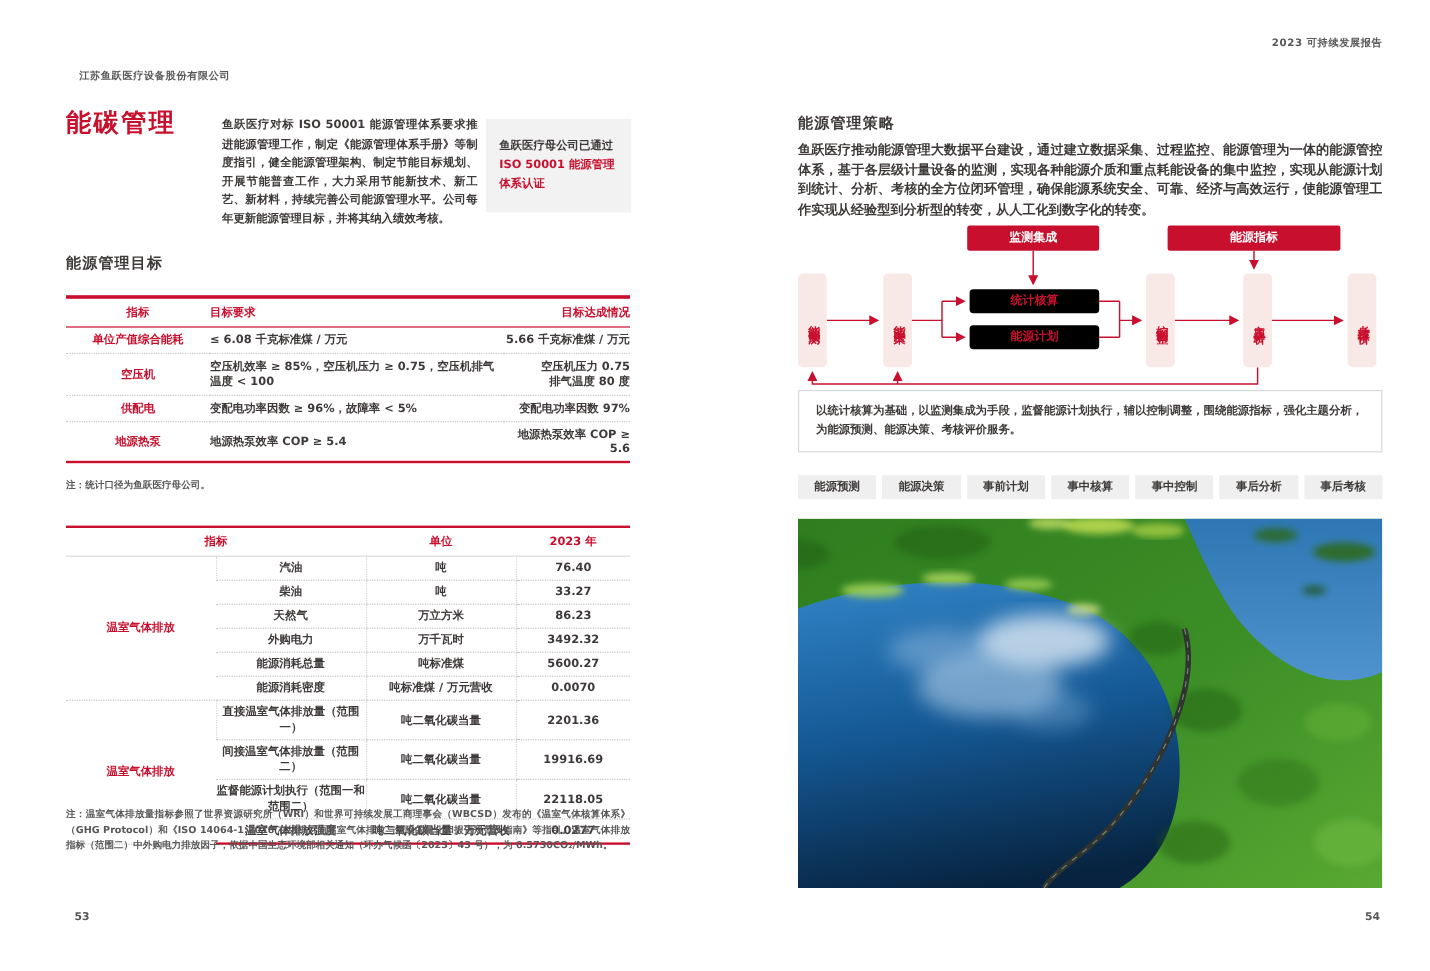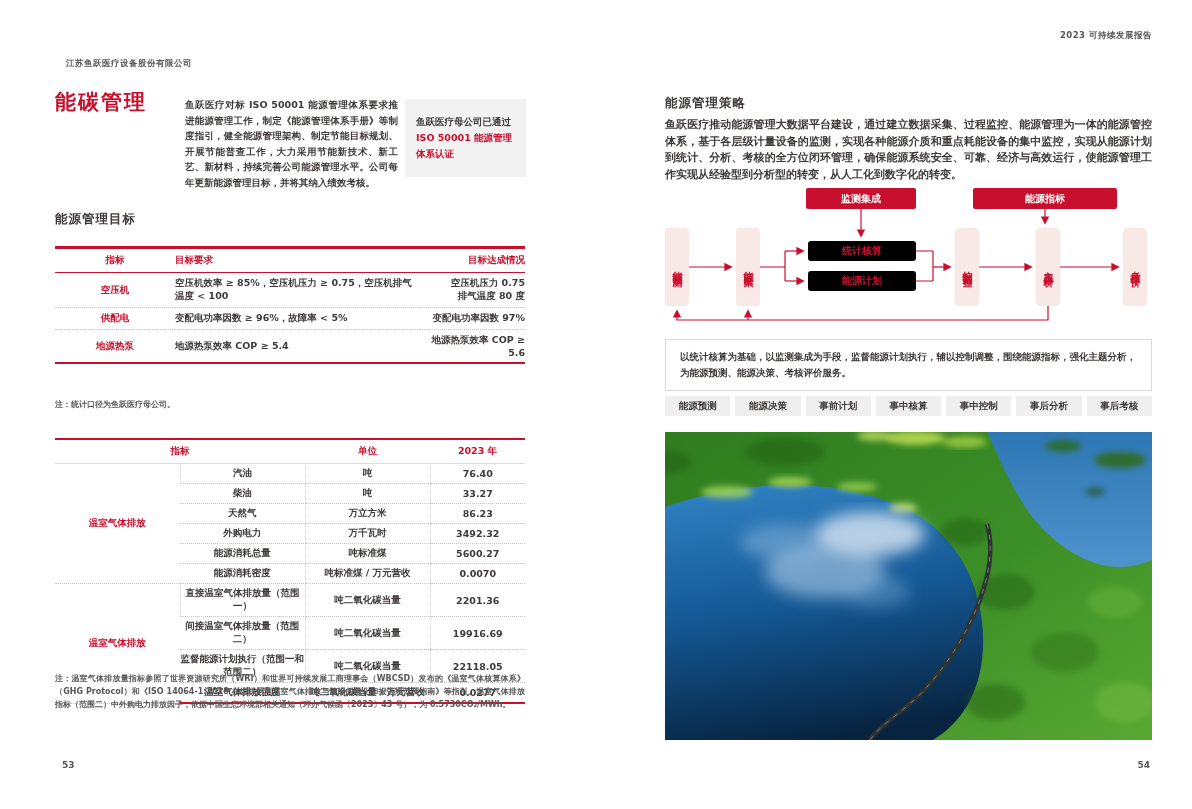--- a/index.html
+++ b/index.html
@@ -75,20 +75,25 @@
 
 <table class="abs t1" style="left:55px; top:246px;">
   <thead>
     <tr>
       <th class="c-ind">指标</th>
       <th class="c-req">目标要求</th>
       <th class="c-ach">目标达成情况</th>
     </tr>
   </thead>
   <tbody>
+    <tr>
+      <td class="c-ind">单位产值综合能耗</td>
+      <td class="c-req">≤ 6.08 千克标准煤 / 万元</td>
+      <td class="c-ach">5.66 千克标准煤 / 万元</td>
+    </tr>
     <tr>
       <td class="c-ind">空压机</td>
       <td class="c-req">空压机效率 ≥ 85%，空压机压力 ≥ 0.75，空压机排气温度 &lt; 100</td>
       <td class="c-ach">空压机压力 0.75
 排气温度 80 度</td>
     </tr>
     <tr>
       <td class="c-ind">供配电</td>
       <td class="c-req">变配电功率因数 ≥ 96%，故障率 &lt; 5%</td>
       <td class="c-ach">变配电功率因数 97%</td>
@@ -201,21 +206,21 @@
   <div class="fc-top" style="left:308px; width:144px;">能源指标</div>
   <div class="fc-v" style="left:0;">能源预测</div>
   <div class="fc-v" style="left:71px;">能源决策</div>
   <div class="fc-h" style="left:143px; top:53px;">统计核算</div>
   <div class="fc-h" style="left:143px; top:83px;">能源计划</div>
   <div class="fc-v" style="left:290px;">控制调整</div>
   <div class="fc-v" style="left:371px;">主题分析</div>
   <div class="fc-v" style="left:458px;">考核评价</div>
 </div>
 
-<div class="abs summary-box" style="left:665px; top:339px;">以统计核算为基础，以监测集成为手段，监督能源计划执行，辅以控制调整，围绕能源指标，强化主题分析，为能源预测、能源决策、考核评价服务。</div>
+<div class="abs summary-box" style="left:665px; top:325px;">以统计核算为基础，以监测集成为手段，监督能源计划执行，辅以控制调整，围绕能源指标，强化主题分析，为能源预测、能源决策、考核评价服务。</div>
 
 <div class="abs tabs" style="left:665px; top:396px;">
   <div class="tab">能源预测</div>
   <div class="tab">能源决策</div>
   <div class="tab">事前计划</div>
   <div class="tab">事中核算</div>
   <div class="tab">事中控制</div>
   <div class="tab">事后分析</div>
   <div class="tab">事后考核</div>
 </div>

